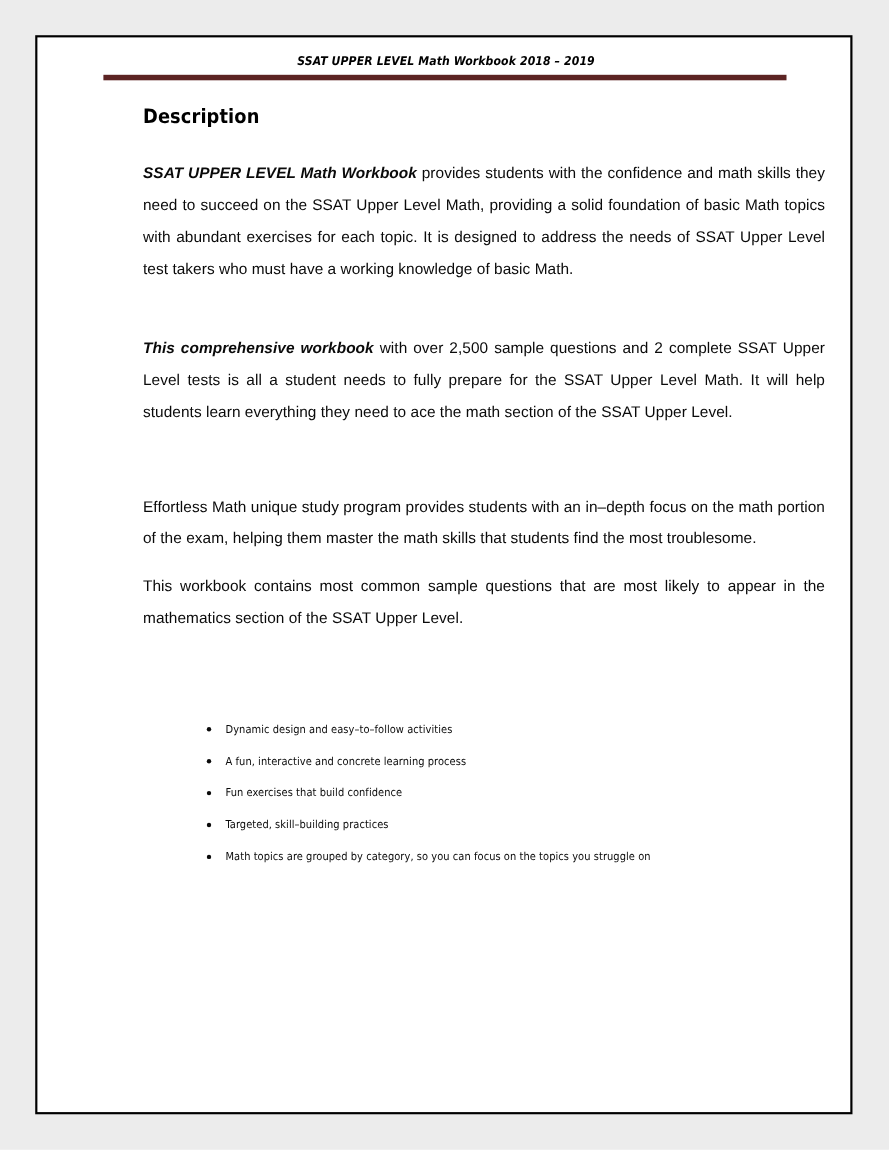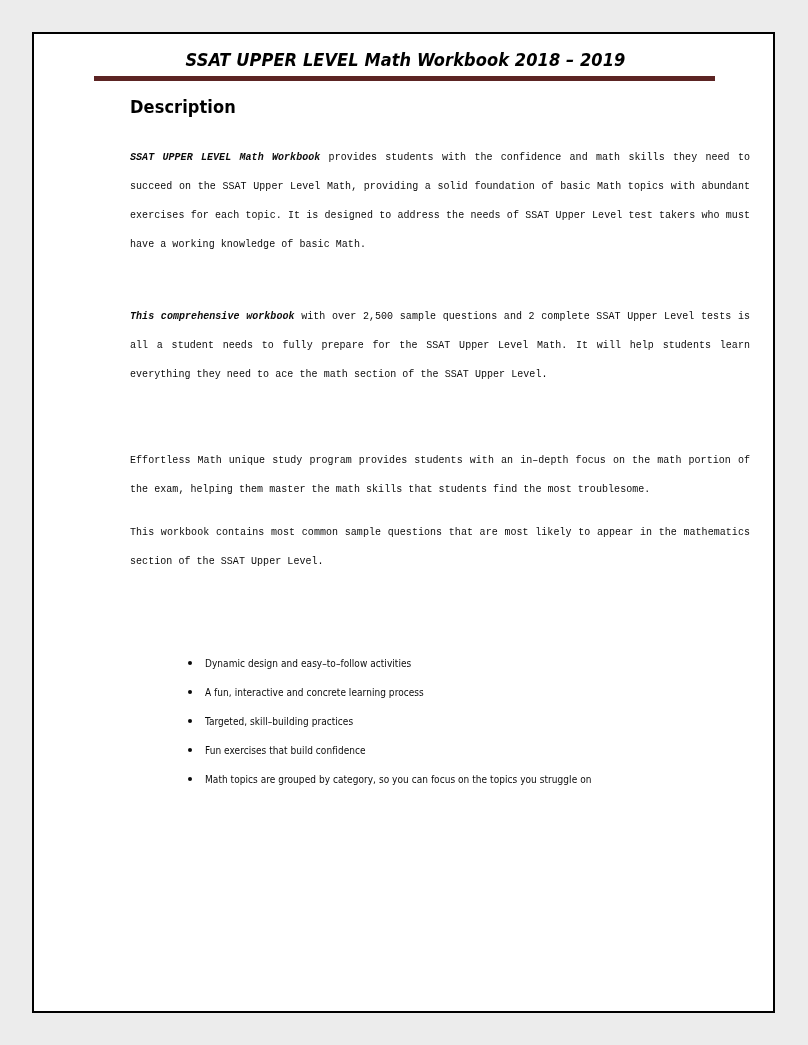--- a/index.html
+++ b/index.html
@@ -34,21 +34,21 @@
 
   
   .header-block {
     position: absolute;
     left: 60px;
     top: 15px;
     width: 623px;
   }
   .header-title {
     font-family: "DejaVu Sans Condensed", "Liberation Sans Narrow", "Liberation Sans", sans-serif;
-    font-size: 18px;
+    font-size: 11px;
     font-weight: bold;
     font-style: italic;
     color: #000000;
     text-align: center;
     letter-spacing: 0.1px;
     white-space: nowrap;
   }
   .header-rule {
     margin-top: 6px;
     height: 5px;
@@ -68,22 +68,22 @@
   .section-heading {
     font-family: "DejaVu Sans Condensed", "Liberation Sans", sans-serif;
     font-size: 18px;
     font-weight: bold;
     color: #000000;
     margin: 0 0 26px 0;
     letter-spacing: 0.1px;
   }
 
   .para {
-    font-family: Liberation Mono, monospace;
-    font-size: 10px;
+    font-family: Liberation Sans, sans-serif;
+    font-size: 14px;
     line-height: 29px;
     color: #0a0a0a;
     text-align: justify;
     margin: 0;
     letter-spacing: 0.05px;
   }
   .para .lead {
     font-weight: bold;
     font-style: italic;
   }
@@ -198,25 +198,25 @@
         <li class="bullet-item">
           <span class="bullet-dot"></span>
           <span>Dynamic design and easy–to–follow activities</span>
         </li>
         <li class="bullet-item">
           <span class="bullet-dot"></span>
           <span>A fun, interactive and concrete learning process</span>
         </li>
         <li class="bullet-item">
           <span class="bullet-dot"></span>
+          <span>Fun exercises that build confidence</span>
+        </li>
+        <li class="bullet-item">
+          <span class="bullet-dot"></span>
           <span>Targeted, skill–building practices</span>
-        </li>
-        <li class="bullet-item">
-          <span class="bullet-dot"></span>
-          <span>Fun exercises that build confidence</span>
         </li>
         <li class="bullet-item">
           <span class="bullet-dot"></span>
           <span>Math topics are grouped by category, so you can focus on the topics you struggle on</span>
         </li>
       </ul>
 
     </div>
 
 

